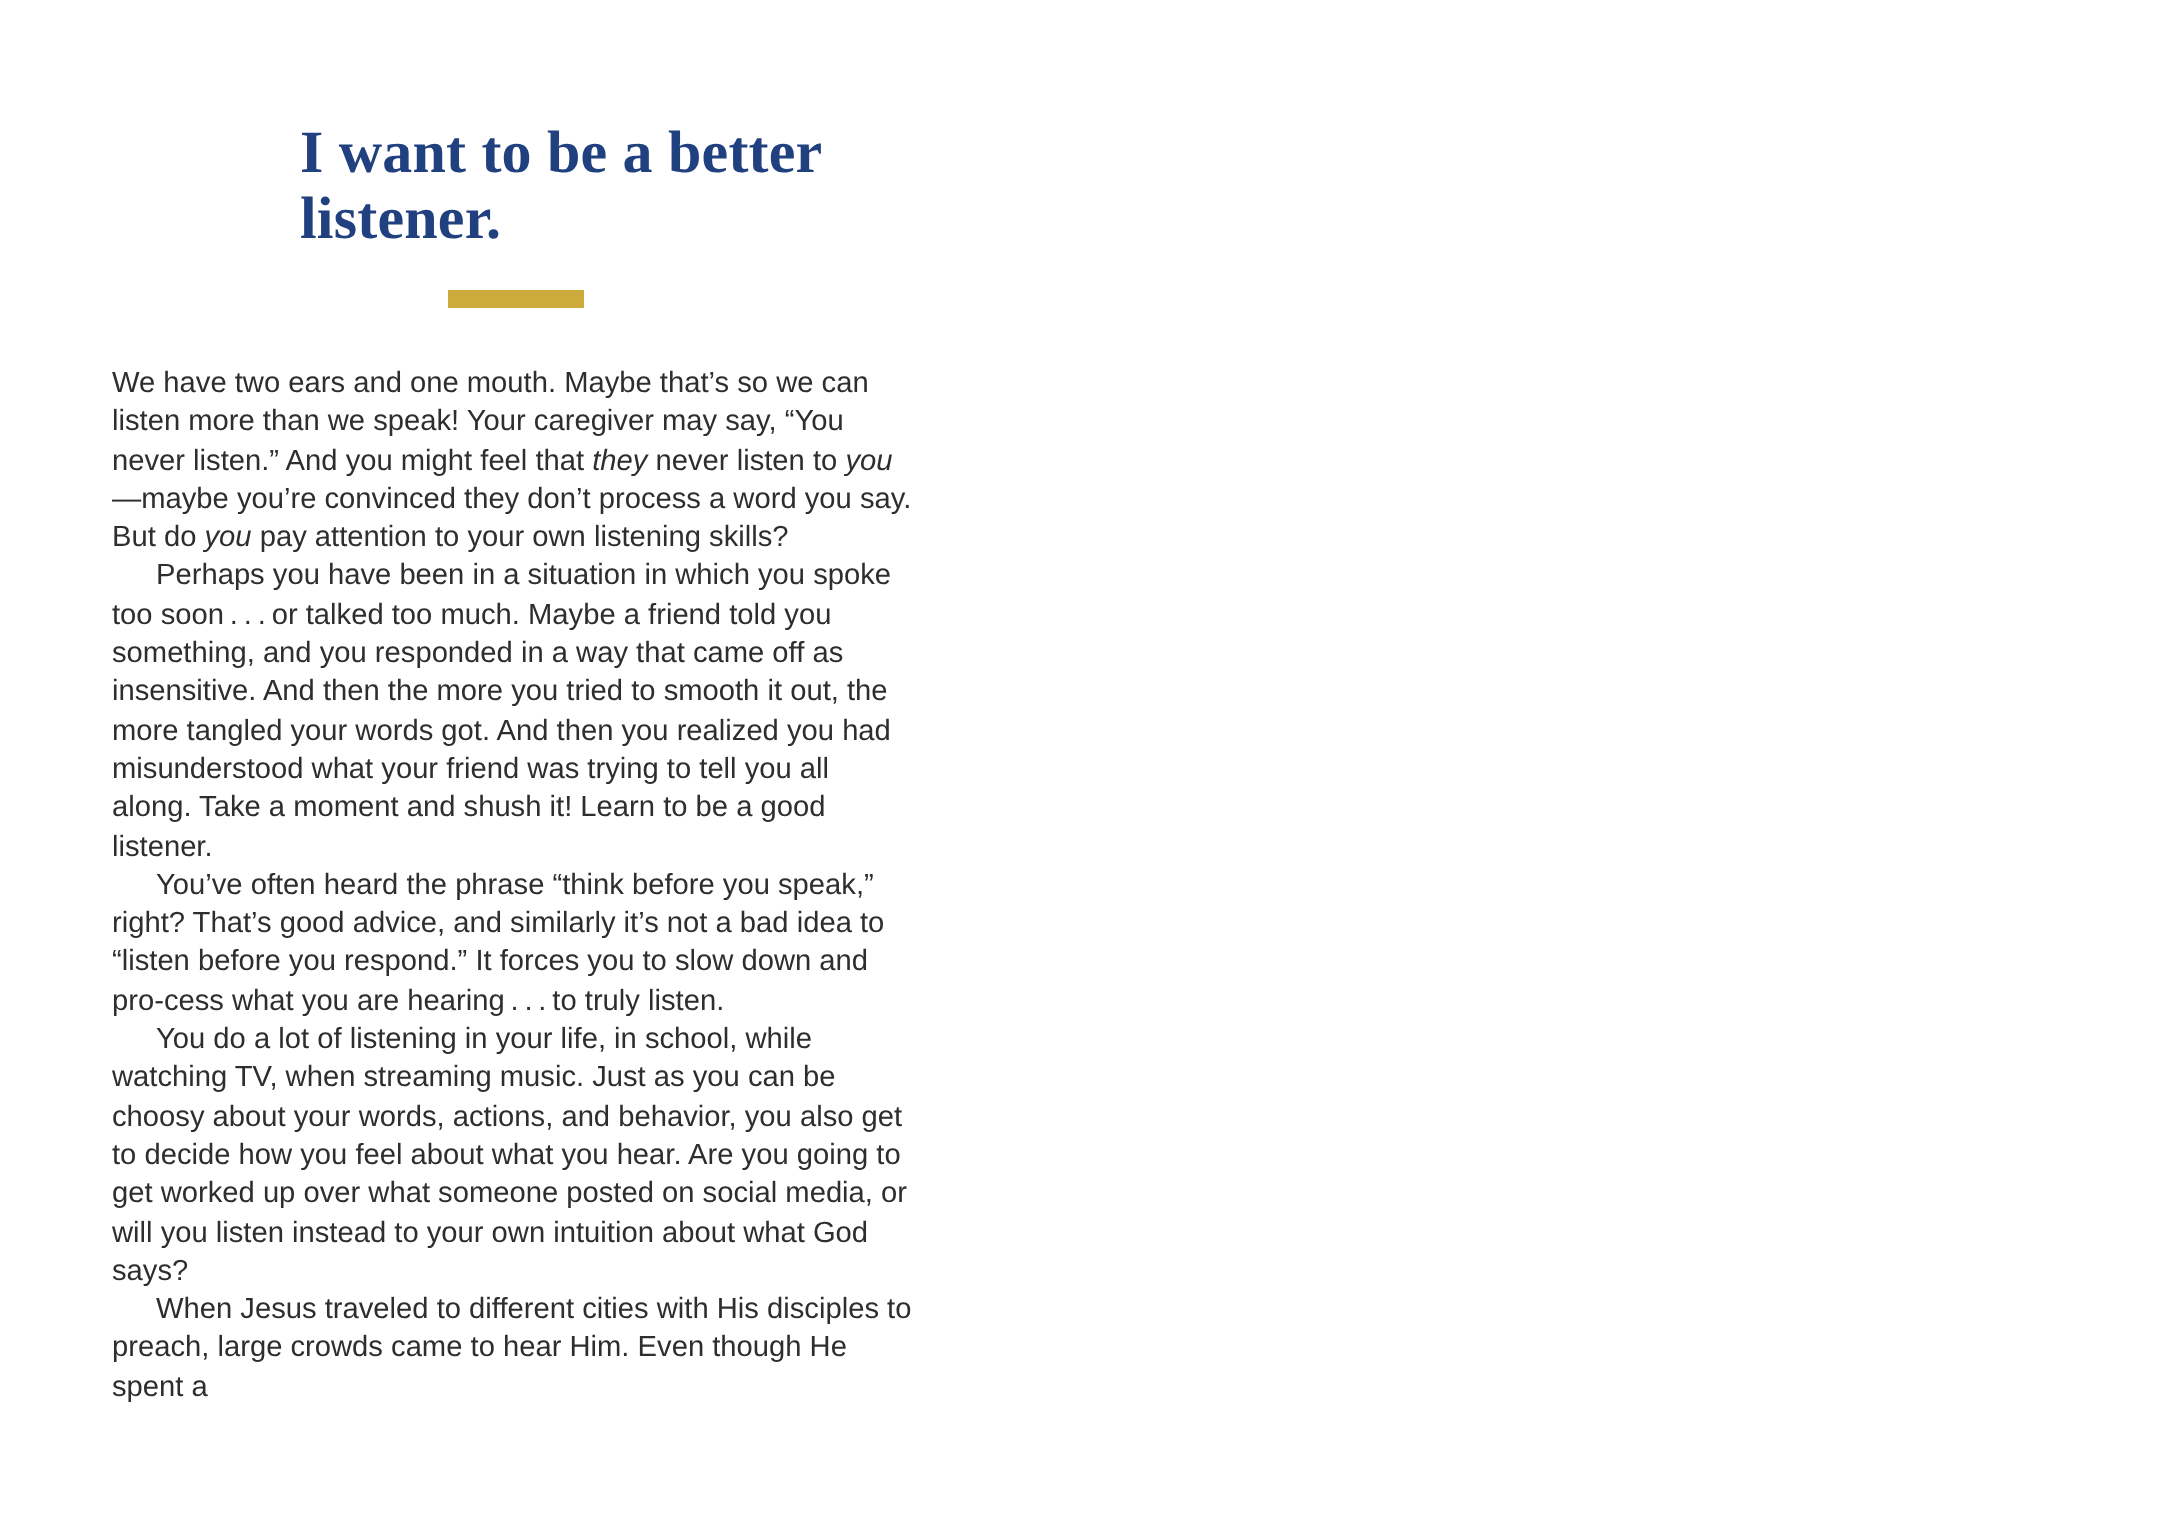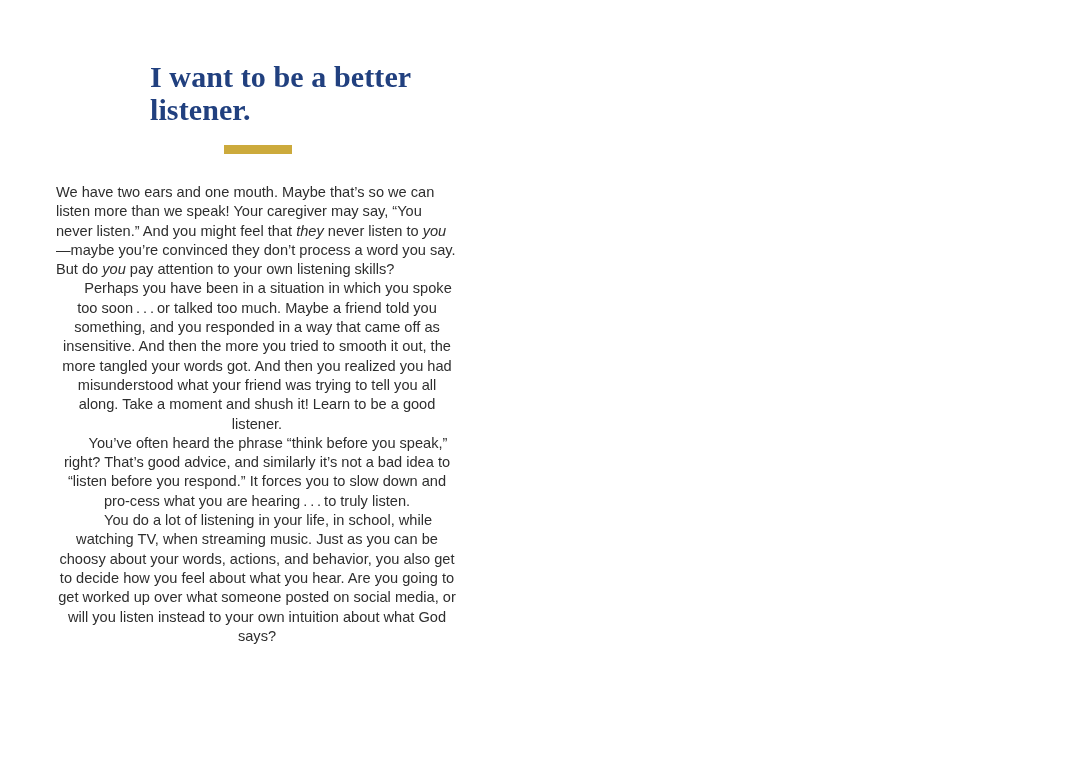--- a/index.html
+++ b/index.html
@@ -60,21 +60,20 @@
     font-size: 14.6px;
     line-height: 19.3px;
     color: #2e2e2e;
     text-align: left;
   }
   .body-block p {
     margin: 0;
   }
   .body-block p + p {
     text-indent: 22px;
-    text-align: center;
   }
   .body-block i, .body-block em {
     font-style: italic;
   }
 
   .left-text  { left: 56px;  top: 183px; width: 402px; }
 
   
   .footer {
     position: absolute;
@@ -111,20 +110,21 @@
 
     <h1 class="chapter-title">I want to be a better listener.</h1>
 
     <div class="title-rule"></div>
 
     <div class="body-block left-text">
       <p><span>We have two ears and one mouth. Maybe that’s so we can listen more than we speak! Your caregiver may say, “You never listen.” And you might feel that </span><i>they</i><span> never listen to </span><i>you</i><span>—maybe you’re convinced they don’t process a word you say. But do </span><i>you</i><span> pay attention to your own listening skills?</span></p>
       <p>Perhaps you have been in a situation in which you spoke too soon . . . or talked too much. Maybe a friend told you something, and you responded in a way that came off as insensitive. And then the more you tried to smooth it out, the more tangled your words got. And then you realized you had misunderstood what your friend was trying to tell you all along. Take a moment and shush it! Learn to be a good listener.</p>
       <p>You’ve often heard the phrase “think before you speak,” right? That’s good advice, and similarly it’s not a bad idea to “listen before you respond.” It forces you to slow down and pro-cess what you are hearing . . . to truly listen.</p>
       <p>You do a lot of listening in your life, in school, while watching TV, when streaming music. Just as you can be choosy about your words, actions, and behavior, you also get to decide how you feel about what you hear. Are you going to get worked up over what someone posted on social media, or will you listen instead to your own intuition about what God says?</p>
+      <p>When Jesus traveled to different cities with His disciples to preach, large crowds came to hear Him. Even though He spent a</p>
     </div>
 
 
   </div>
 
   <div class="page page-right">
 
     
 
     

